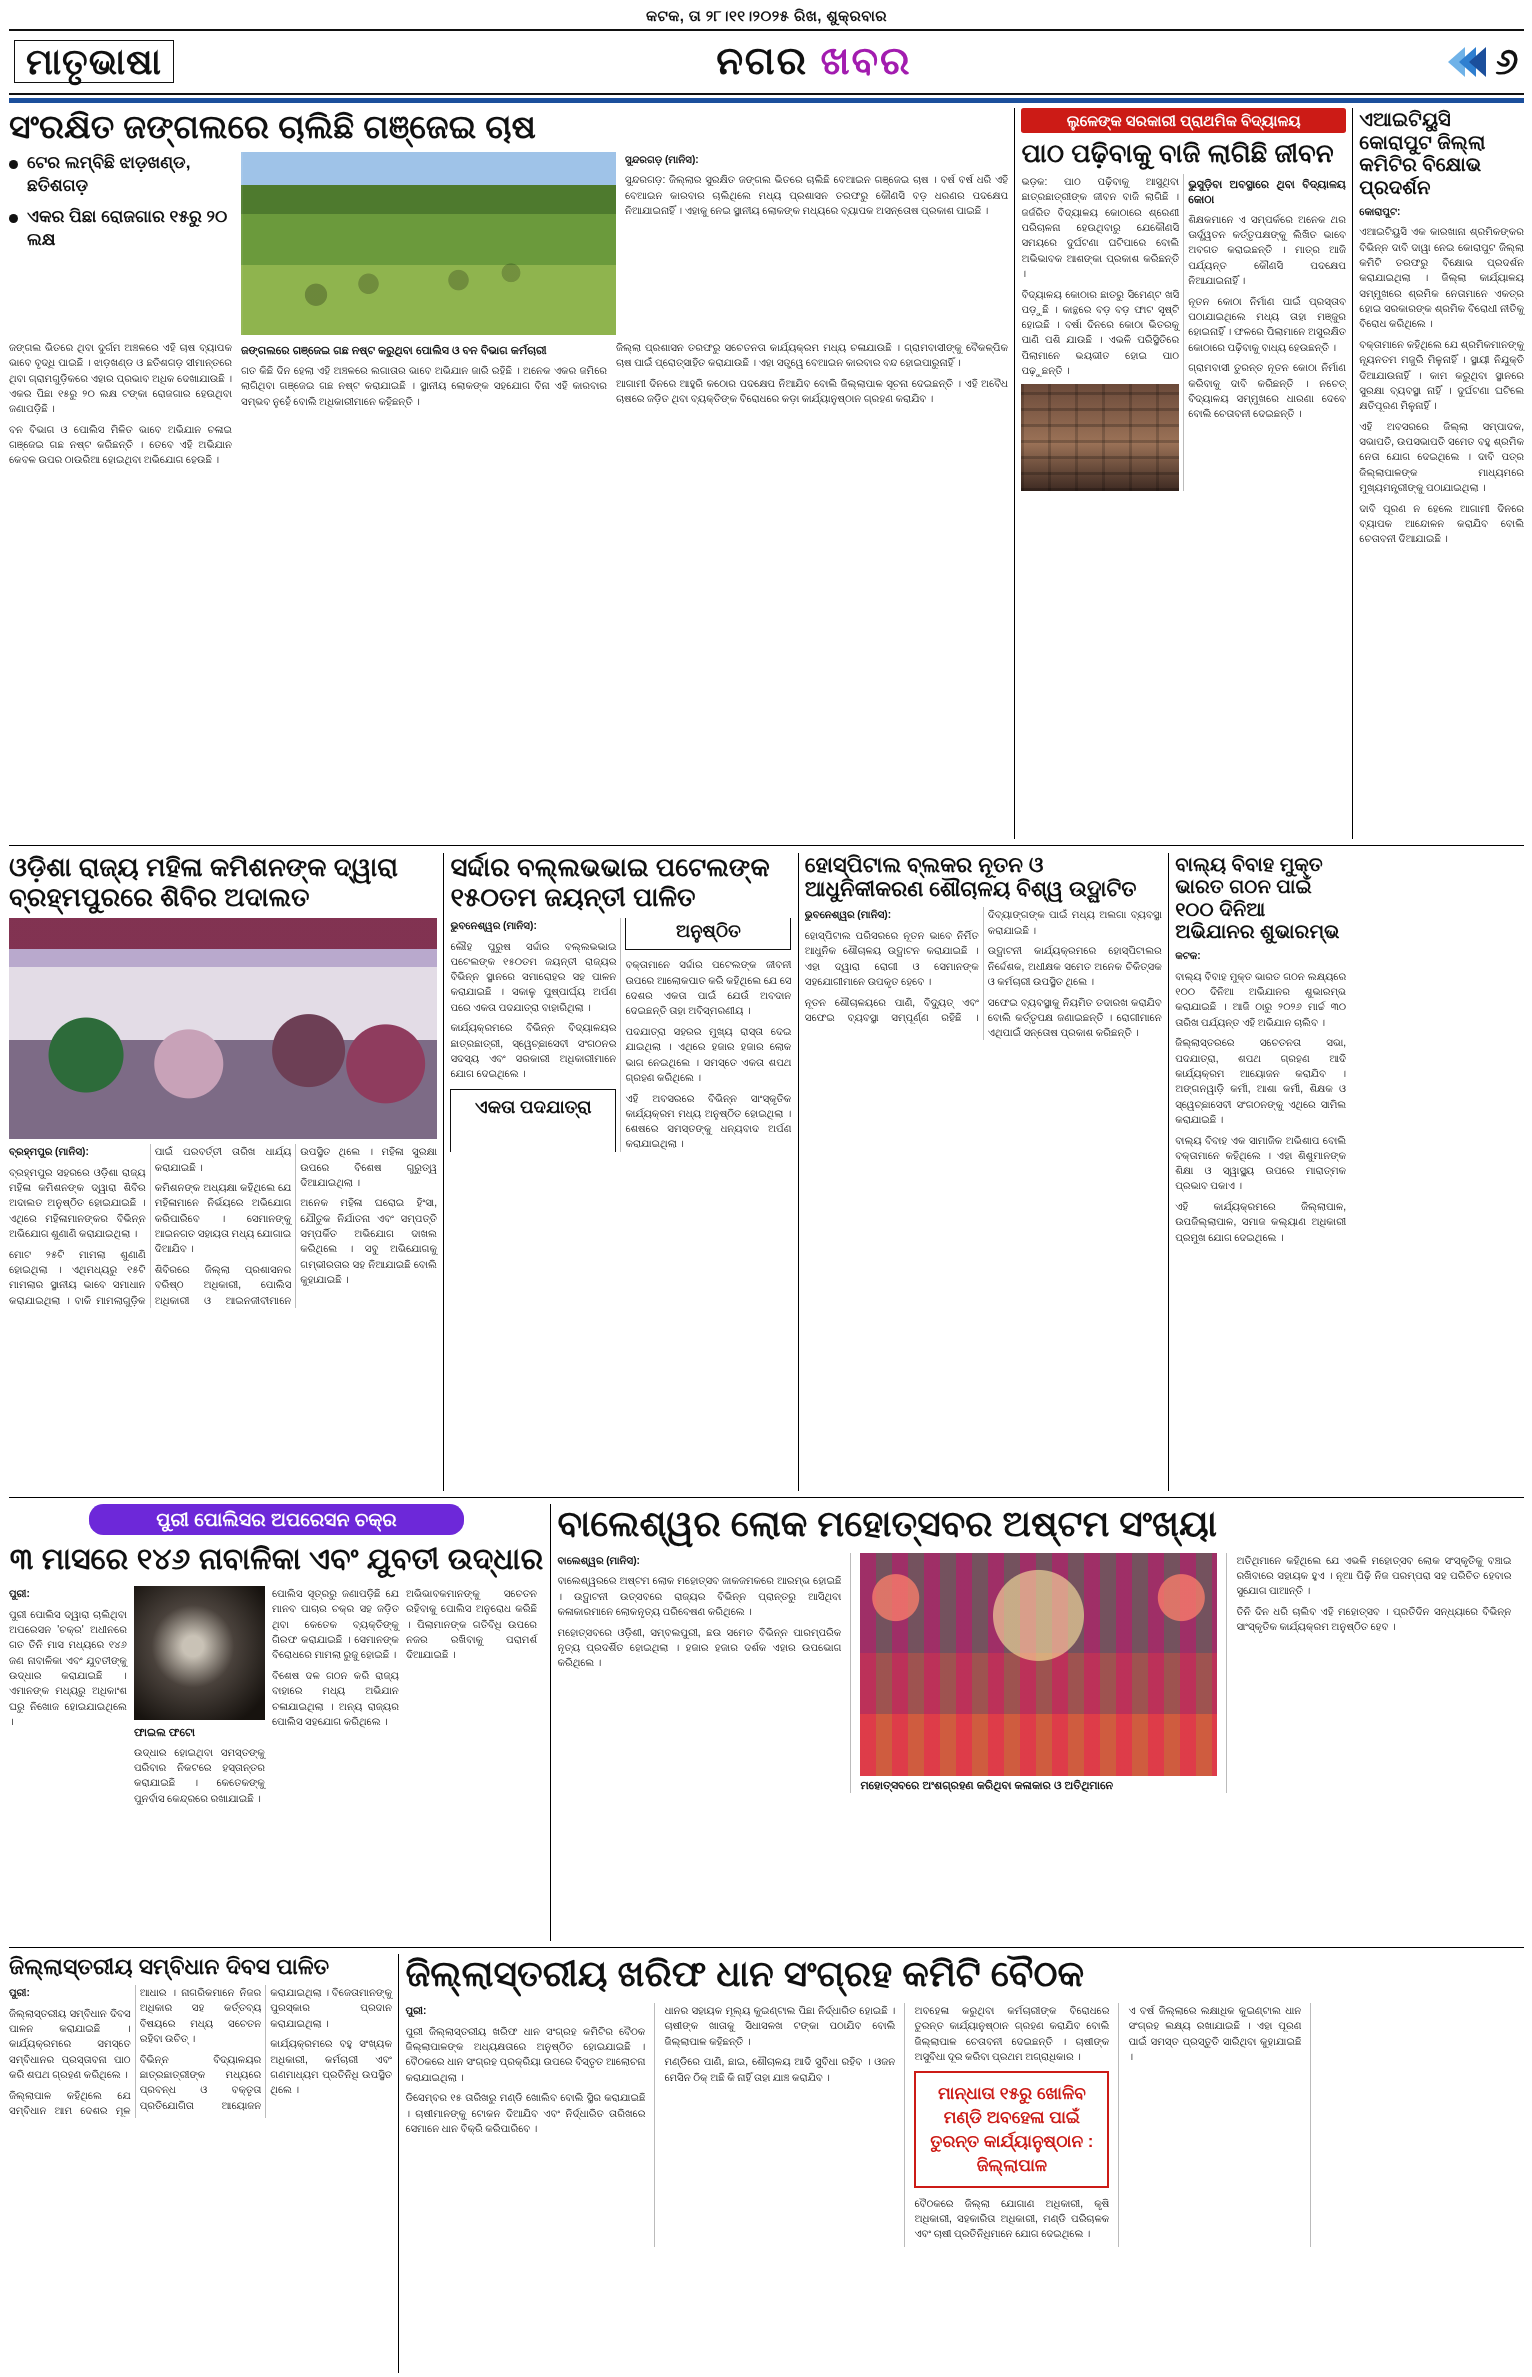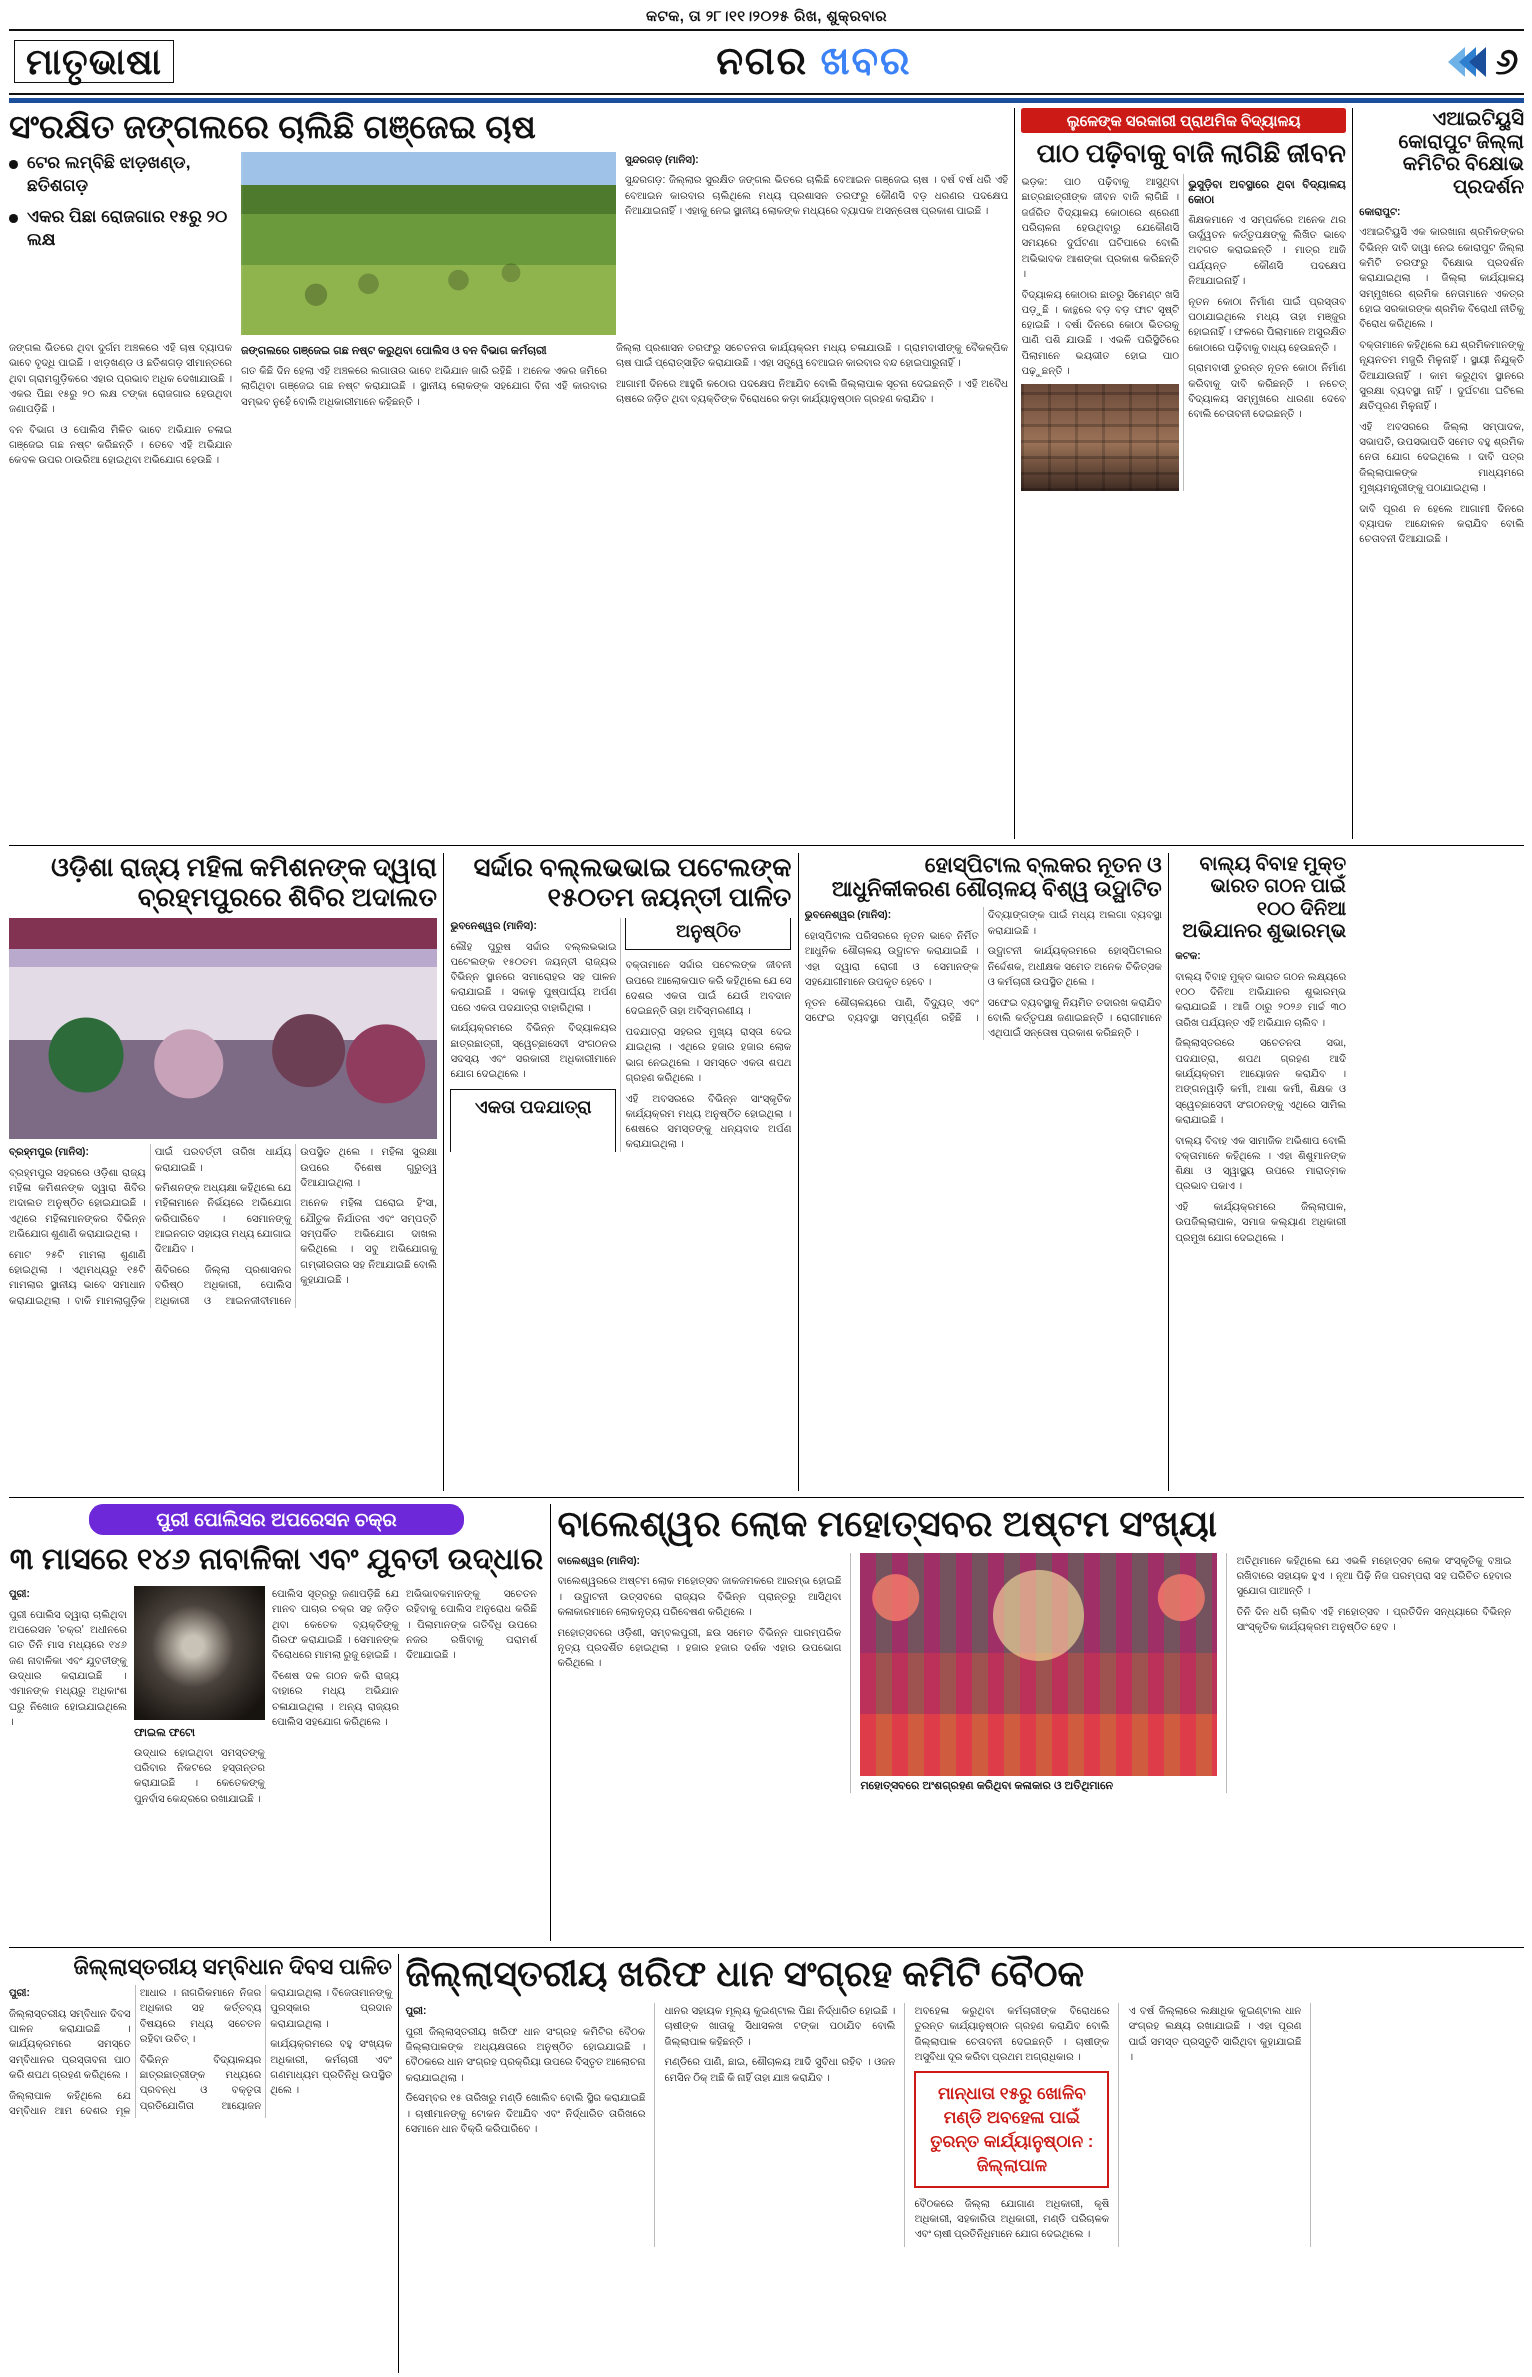--- a/index.html
+++ b/index.html
@@ -21,21 +21,21 @@
   .masthead {
     display:flex; align-items:center; justify-content:space-between;
     border-top:2.7px solid #111; border-bottom:2.7px solid #111;
     padding:1.8px 5.4px; height:66px;
   }
   .logo-box {
     border:1.8px solid #111; padding:2.7px 10.7px; font-size:36px; font-weight:bold;
     line-height:1; letter-spacing:0.9px;
   }
   .page-head-title { font-size:39px; font-weight:bold; letter-spacing:1.8px; }
-  .page-head-title .red { color:#3b82f6; }
+  .page-head-title .red { color:#a21caf; }
   .pagenum-wrap { display:flex; align-items:center; gap:9px; }
   .chevs { display:flex; align-items:center; }
   .chev {
     width:0;height:0;border-top:15px solid transparent;border-bottom:15px solid transparent;
     border-right:17px solid #1b4f9c; margin-left:-6.2px;
   }
   .chev.c2 { border-right-color:#2f7fd0; }
   .chev.c3 { border-right-color:#6fb2e8; }
   .pagenum { font-size:37px; font-weight:bold; }
 
@@ -122,21 +122,21 @@
   }
   .boxhead {
     border:1.8px solid #111; text-align:center; font-weight:bold; font-size:18px;
     padding:4.5px 3.6px; margin:7.1px 0;
   }
   .redbox {
     border:2.7px solid #cc1b16; color:#cc1b16; font-weight:bold; font-size:17px;
     line-height:1.4; text-align:center; padding:9px 7.1px; margin:7.1px 0;
   }
 
-  .sec-title-center { text-align:right;font-family:Liberation Serif, serif; }
+  .sec-title-center { text-align:left; }
   .bigline { font-size:36px; font-weight:bold; text-align:left; line-height:1.1; }
   .bigline2 { font-size:30px; font-weight:bold; text-align:center; line-height:1.1; }
 
   .sidebar-col { width:171px; }
 </style>
 </head>
 <body>
 
 <div class="page">
 

